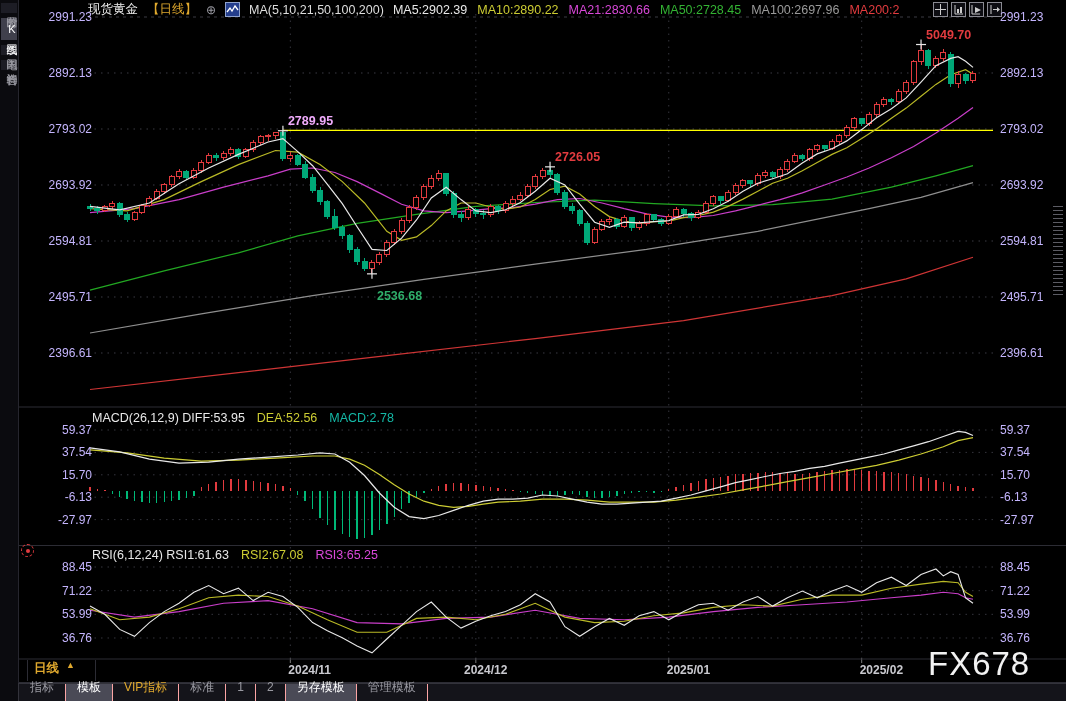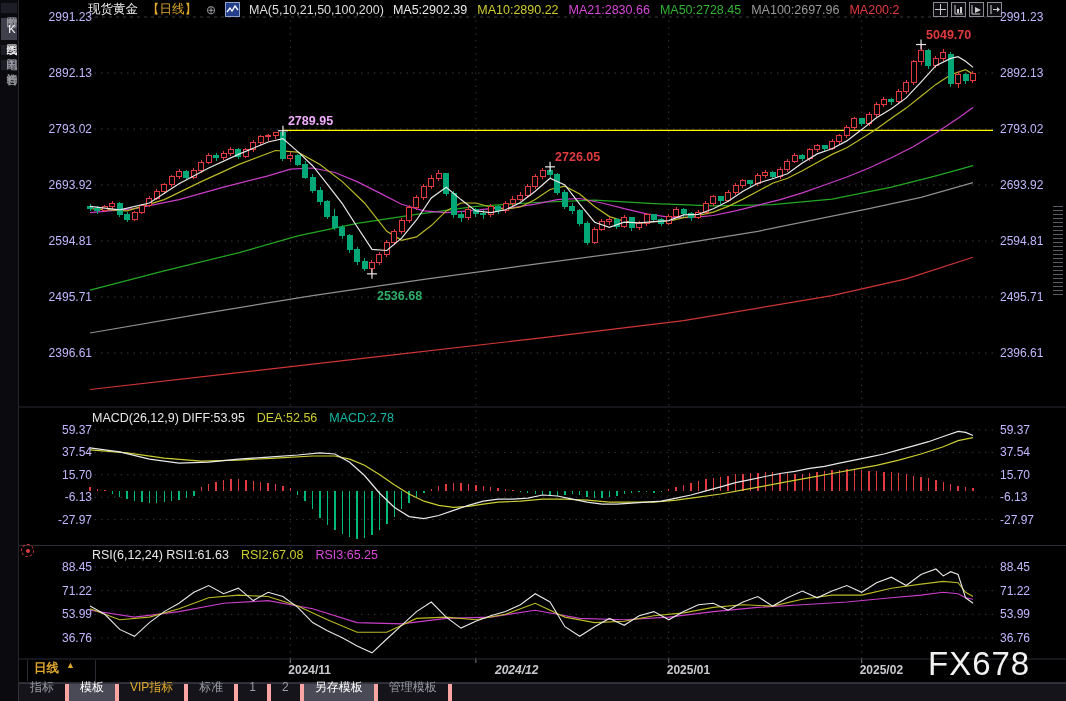--- a/index.html
+++ b/index.html
@@ -21,21 +21,21 @@
   .axlbl{position:absolute;font-size:12px;color:#c4b5fd;transform:translateY(-50%);white-space:nowrap;}
   .axlbl.left{width:62px;text-align:right;}
   .ind-hdr{position:absolute;display:flex;gap:12px;font-size:12.5px;white-space:nowrap;}
   .ann{position:absolute;font-size:12.5px;font-weight:bold;white-space:nowrap;}
   .datelbl{position:absolute;top:663px;font-size:12px;font-weight:bold;color:#c9c9cf;}
   .period-cell{position:absolute;left:27px;top:660px;width:61px;height:21px;border-left:1px solid #2c2c34;border-right:1px solid #2c2c34;
         color:#e0a92e;font-size:12.5px;font-weight:bold;display:flex;align-items:flex-start;gap:7px;padding-left:6px;cursor:pointer;}
   .period-cell .arr{font-size:9px;}
   .toolbar{position:absolute;left:18px;right:0;top:683px;height:18px;background:#14141a;border-top:1px solid #33333b;
         display:flex;align-items:stretch;font-size:12px;color:#9a9aa2;}
-  .tbtab{padding:1px 11px 13px 11px;border-right:4px solid #fca5a5;display:flex;align-items:center;cursor:pointer;white-space:nowrap;}
+  .tbtab{padding:1px 11px 13px 11px;border-right:1px solid #fca5a5;display:flex;align-items:center;cursor:pointer;white-space:nowrap;}
   .tbtab:first-child{border-left:1px solid #33333b;}
   .tbtab.active{background:#4a4a56;color:#fff;}
   .tbtab.vip{color:#e0a92e;}
   .watermark{position:absolute;left:928px;top:645px;font-size:33px;font-weight:500;color:#f2f2f2;letter-spacing:1px;z-index:5;}
   .rsi-gear{position:absolute;left:21px;top:544px;width:11px;height:11px;border:1px dashed #e23b3f;border-radius:50%;cursor:pointer;}
   .rsi-gear i{position:absolute;left:3.5px;top:3.5px;width:4px;height:4px;background:#e23b3f;border-radius:50%;}
   .vgrip{position:absolute;left:1053px;top:206px;width:10px;height:90px;cursor:pointer;
         background:repeating-linear-gradient(180deg,#5c5c64 0 1px,transparent 1px 4px);}
 </style>
 </head>
@@ -542,21 +542,21 @@
       <div class="axlbl " style="left: 1000px; top: 519.602px;">-27.97</div>
       <div class="axlbl left" style="left: 30px; top: 567px;">88.45</div>
       <div class="axlbl " style="left: 1000px; top: 567px;">88.45</div>
       <div class="axlbl left" style="left: 30px; top: 590.665px;">71.22</div>
       <div class="axlbl " style="left: 1000px; top: 590.665px;">71.22</div>
       <div class="axlbl left" style="left: 30px; top: 614.331px;">53.99</div>
       <div class="axlbl " style="left: 1000px; top: 614.331px;">53.99</div>
       <div class="axlbl left" style="left: 30px; top: 637.996px;">36.76</div>
       <div class="axlbl " style="left: 1000px; top: 637.996px;">36.76</div>
       <div class="datelbl" style="left: 288.34px;">2024/11</div>
-      <div class="datelbl" style="left: 495px; font-style: italic;">2024/12</div>
+      <div class="datelbl" style="left: 464px;">2024/12</div>
       <div class="datelbl" style="left: 666.76px;">2025/01</div>
       <div class="datelbl" style="left: 859.68px;">2025/02</div>
       <div class="ann" style="color: rgb(226, 59, 63); left: 926.04px; top: 27.5184px;">5049.70</div>
       <div class="ann" style="color: #f0abfc; left: 287.92px; top: 113.735px;">2789.95</div>
       <div class="ann" style="color: rgb(226, 59, 63); left: 555.04px; top: 149.843px;">2726.05</div>
       <div class="ann" style="color: rgb(47, 174, 106); left: 376.96px; top: 289px;">2536.68</div>
     </div>
 
   <div class="ind-hdr" id="macdhdr" style="left:92px;top:411px;">
       <span style="color: rgb(232, 232, 232);">MACD(26,12,9) DIFF:53.95</span>

